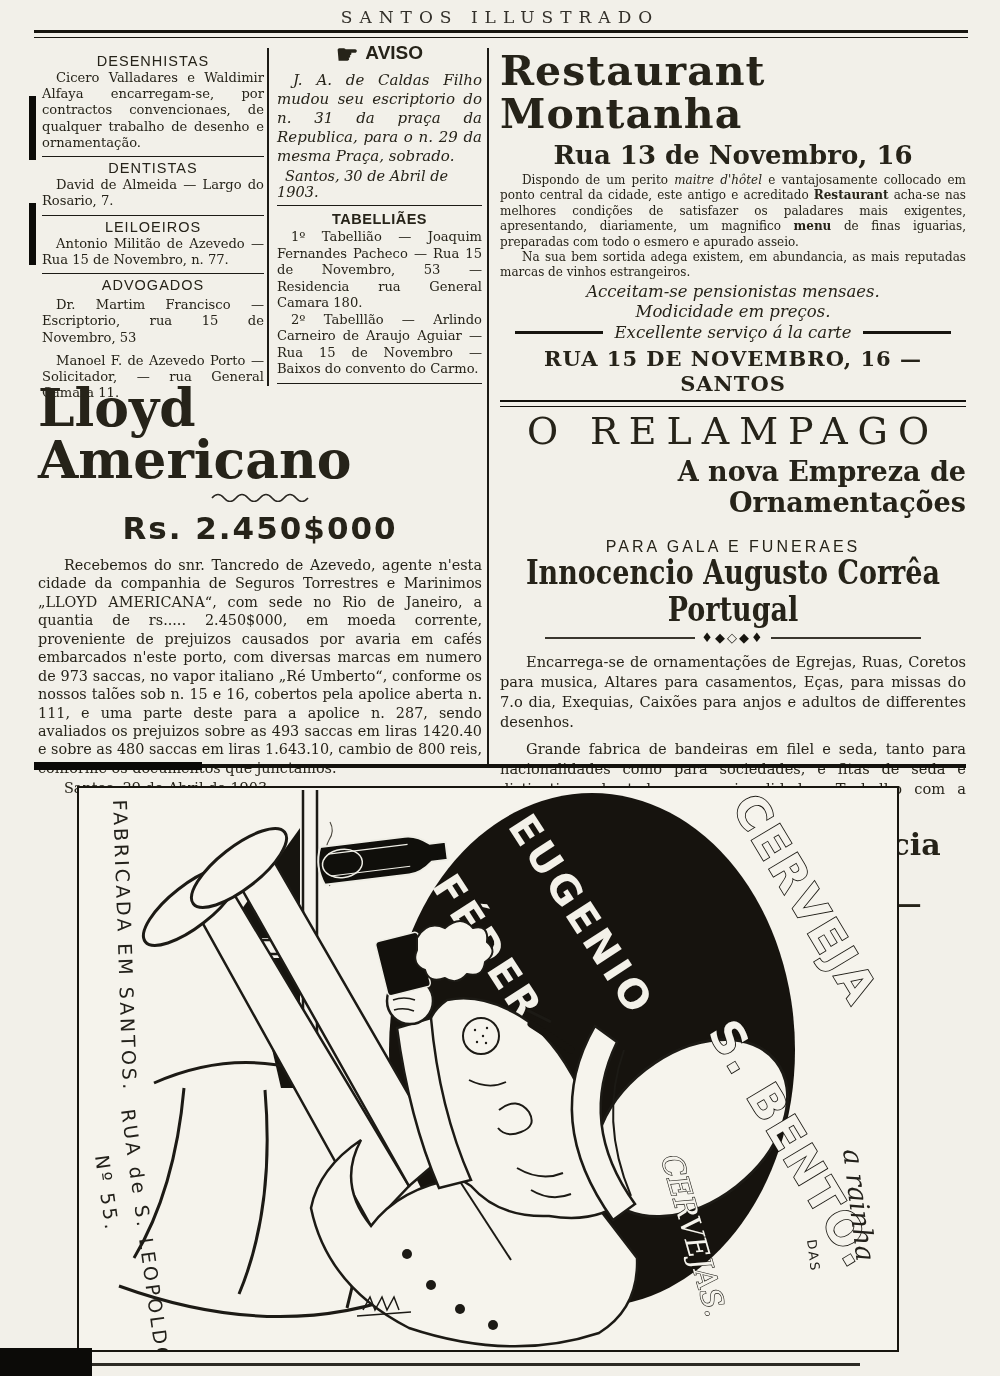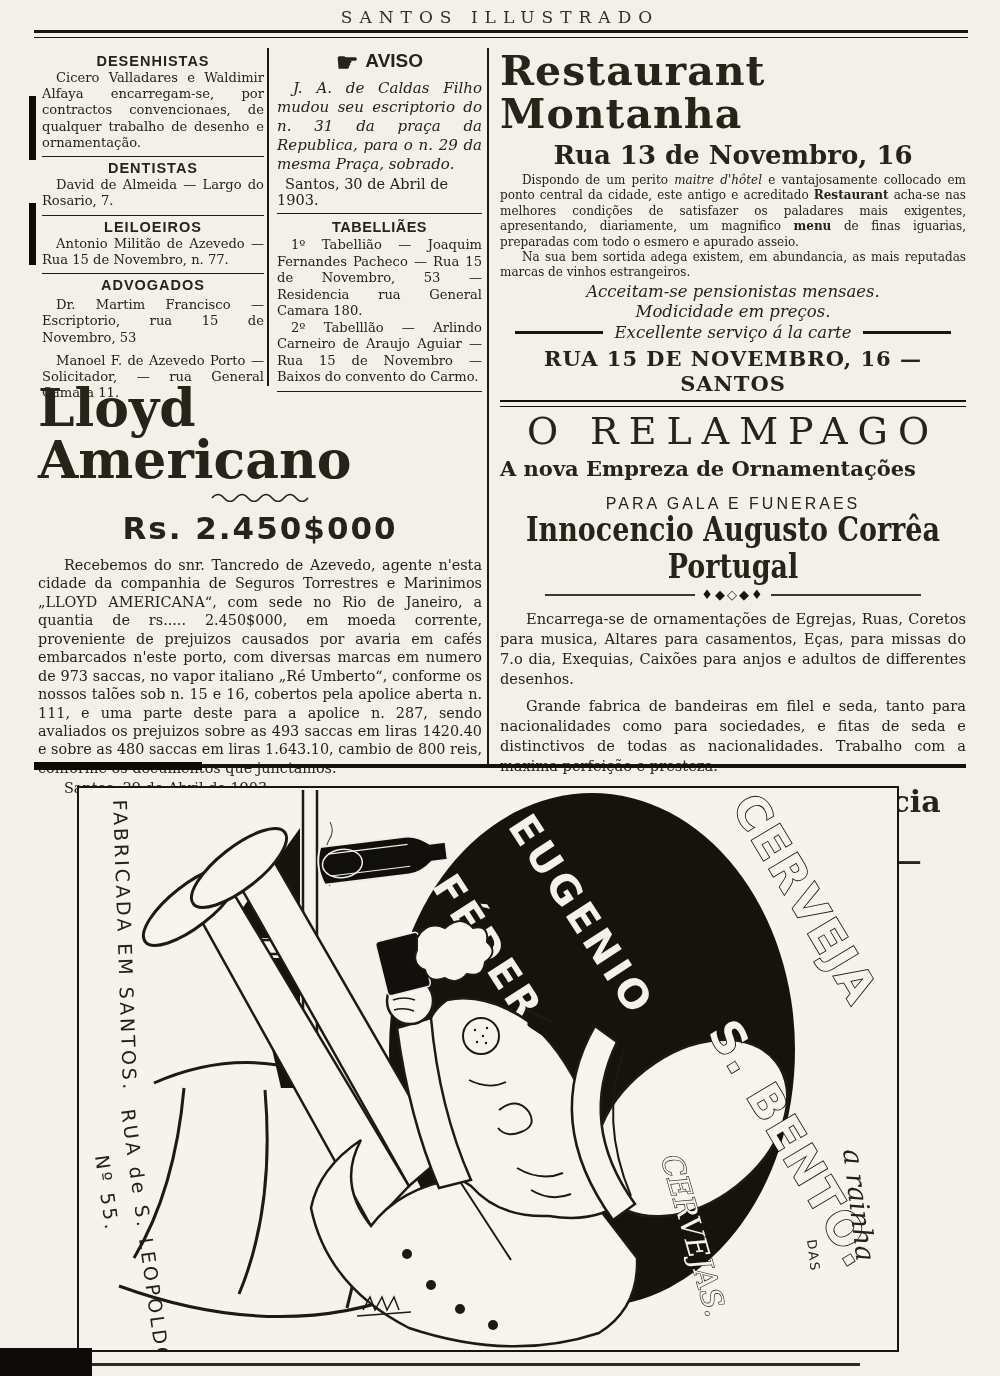--- a/index.html
+++ b/index.html
@@ -8,55 +8,55 @@
 
   
   .masthead{position:absolute;top:7px;left:0;width:100%;text-align:center;
             font-size:17px;letter-spacing:7px;color:#33302a;}
   .page-rule{position:absolute;left:34px;top:30px;width:934px;height:4px;
              border-top:3.5px solid #17150f;border-bottom:1.3px solid #17150f;}
 
   
   .col1{position:absolute;left:42px;top:50px;width:222px;}
   .vrule1{position:absolute;left:267px;top:48px;width:1.5px;height:338px;background:#1d1b16;}
-  .col2{position:absolute;left:277px;top:48px;width:205px;}
+  .col2{position:absolute;left:277px;top:40px;width:205px;}
   .vrule2{position:absolute;left:487px;top:48px;width:1.5px;height:718px;background:#1d1b16;}
   .col3{position:absolute;left:500px;top:50px;width:466px;}
   .lloyd{position:absolute;left:38px;top:382px;width:444px;}
 
-  .dir-head{font-family:"Liberation Sans",sans-serif;font-weight:bold;font-size:14.5px;
+  .dir-head{font-family:"Liberation Sans",sans-serif;font-weight:normal;font-size:14.5px;
             text-align:center;letter-spacing:1px;margin:3px 0 1px;}
   .dir-entry{font-size:13.1px;line-height:1.24;text-align:justify;text-indent:14px;margin:0;}
   .dir-rule{border:none;border-top:1.7px solid #1d1b16;margin:5px 0 2px;}
 
   .aviso-head{text-align:center;font-family:"Liberation Sans",sans-serif;font-weight:bold;
               font-size:19px;margin:0;}
   .manicule{font-size:25px;vertical-align:-4px;margin-right:7px;}
   .aviso-body{font-style:italic;font-size:15px;line-height:1.27;text-align:justify;
               text-indent:16px;margin:2px 0 0;}
-  .aviso-date{font-size:14.5px;margin:2px 0 0;text-indent:8px;}
+  .aviso-date{font-style:italic;font-size:14.5px;margin:2px 0 0;text-indent:8px;}
 
   .tab-head{font-family:"Liberation Sans",sans-serif;font-weight:bold;font-size:14.5px;
             text-align:center;margin:5px 0 2px;letter-spacing:.5px;}
   .tab-entry{font-size:13.1px;line-height:1.26;text-align:justify;text-indent:14px;margin:0;}
 
   .rest-title{font-size:41px;font-weight:bold;text-align:left;letter-spacing:1px;
               margin:0;line-height:1.05;}
   .rest-sub{font-size:26px;font-weight:bold;text-align:center;margin:4px 0 3px;}
   .rest-para{font-size:12px;line-height:1.28;text-align:justify;text-indent:22px;margin:0;}
   .ital{font-style:italic}.bold{font-weight:bold}
   .center-ital{font-style:italic;font-size:16.5px;text-align:center;margin:1px 0;}
   .service-line{display:flex;align-items:center;justify-content:center;gap:12px;
                 font-style:italic;font-size:16.5px;margin:2px 0 3px;}
   .service-line::before,.service-line::after{content:"";height:3px;background:#17150f;width:88px;}
   .rest-addr{font-size:21px;font-weight:bold;text-align:center;letter-spacing:1px;margin:4px 0 4px;}
   .double-rule{border-top:2.5px solid #14120d;border-bottom:1.2px solid #14120d;height:4px;margin:0 0 4px;}
 
   .rel-title{font-size:38px;text-align:center;letter-spacing:10px;margin:2px 0 4px;line-height:1.1;}
-  .rel-sub{font-size:21px;font-weight:bold;text-align:left;margin:4px 0 14px;}
+  .rel-sub{font-size:27px;font-weight:bold;text-align:right;margin:4px 0 20px;}
   .rel-gala{font-family:"Liberation Sans",sans-serif;font-size:16px;letter-spacing:3px;
             text-align:center;margin:3px 0;}
   .rel-name{font-size:27px;font-weight:bold;text-align:center;margin:4px 0 0;
             transform:scaleY(1.22);transform-origin:center;}
   .rel-ornament{display:flex;align-items:center;justify-content:center;gap:6px;
                 font-size:13px;letter-spacing:2px;margin:8px 0 2px;color:#17150f;}
   .rel-ornament::before,.rel-ornament::after{content:"";height:1.3px;background:#3a362e;width:150px;}
   .rel-para{font-size:14.6px;line-height:1.37;text-align:justify;text-indent:26px;margin:7px 0 0;}
   .rel-slogan{font-size:30px;font-weight:bold;text-align:center;margin:8px 0 0;}
   .rel-slogan2{font-family:"Liberation Sans",sans-serif;font-size:15px;letter-spacing:4px;

